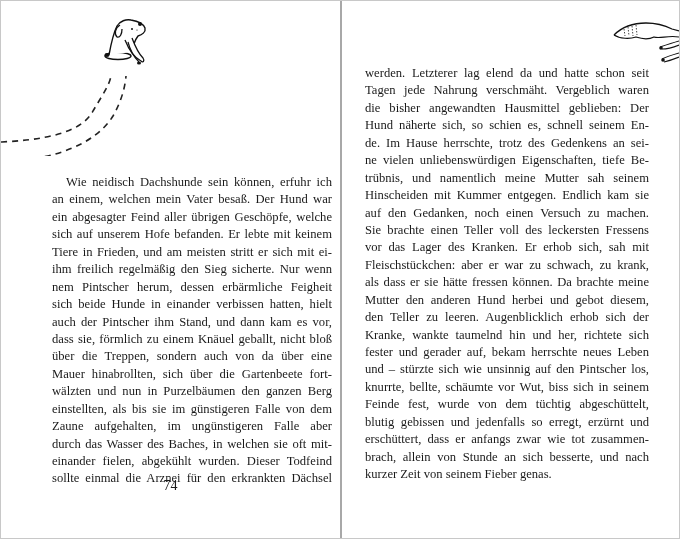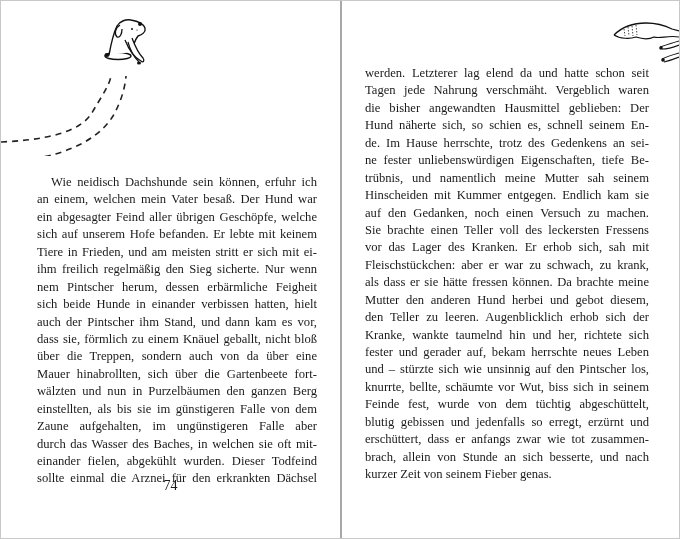--- a/index.html
+++ b/index.html
@@ -25,21 +25,21 @@
       hyphens: manual;
     }
     .text-block .line {
       display: block;
       text-align: justify;
       text-align-last: justify;
       white-space: nowrap;
       height: 17.45px;
     }
     .text-block .line.last { text-align-last: left; }
-    .left-text { left: 36px; top: 173px; width: 280px; }
+    .left-text { left: 51px; top: 173px; width: 280px; }
     .left-text .line.indent { text-indent: 14px; }
     .right-text { left: 23px; top: 64px; width: 284px; }
     .page-number {
       position: absolute; left: 0; width: 339px; top: 477px;
       text-align: center;
       font-family: "Liberation Serif", "DejaVu Serif", serif;
       font-size: 14px; color: #1a1a1a;
     }
     .illus { position: absolute; }
   </style>
@@ -112,21 +112,21 @@
       <path d="M67,42 C62,44 56,46 52,47" fill="none" stroke="#111" stroke-width="1.2"></path>
       <circle cx="51" cy="45" r="1.8" fill="#111"></circle>
     </svg>
 
     <div class="text-block right-text">
       <span class="line">werden. Letzterer lag elend da und hatte schon seit</span>
       <span class="line">Tagen jede Nahrung verschmäht. Vergeblich waren</span>
       <span class="line">die bisher angewandten Hausmittel geblieben: Der</span>
       <span class="line">Hund näherte sich, so schien es, schnell seinem En-</span>
       <span class="line">de. Im Hause herrschte, trotz des Gedenkens an sei-</span>
-      <span class="line">ne fester unliebenswürdigen Eigenschaften, tiefe Be-</span>
+      <span class="line">ne vielen unliebenswürdigen Eigenschaften, tiefe Be-</span>
       <span class="line">trübnis, und namentlich meine Mutter sah seinem</span>
       <span class="line">Hinscheiden mit Kummer entgegen. Endlich kam sie</span>
       <span class="line">auf den Gedanken, noch einen Versuch zu machen.</span>
       <span class="line">Sie brachte einen Teller voll des leckersten Fressens</span>
       <span class="line">vor das Lager des Kranken. Er erhob sich, sah mit</span>
       <span class="line">Fleischstückchen: aber er war zu schwach, zu krank,</span>
       <span class="line">als dass er sie hätte fressen können. Da brachte meine</span>
       <span class="line">Mutter den anderen Hund herbei und gebot diesem,</span>
       <span class="line">den Teller zu leeren. Augenblicklich erhob sich der</span>
       <span class="line">Kranke, wankte taumelnd hin und her, richtete sich</span>

